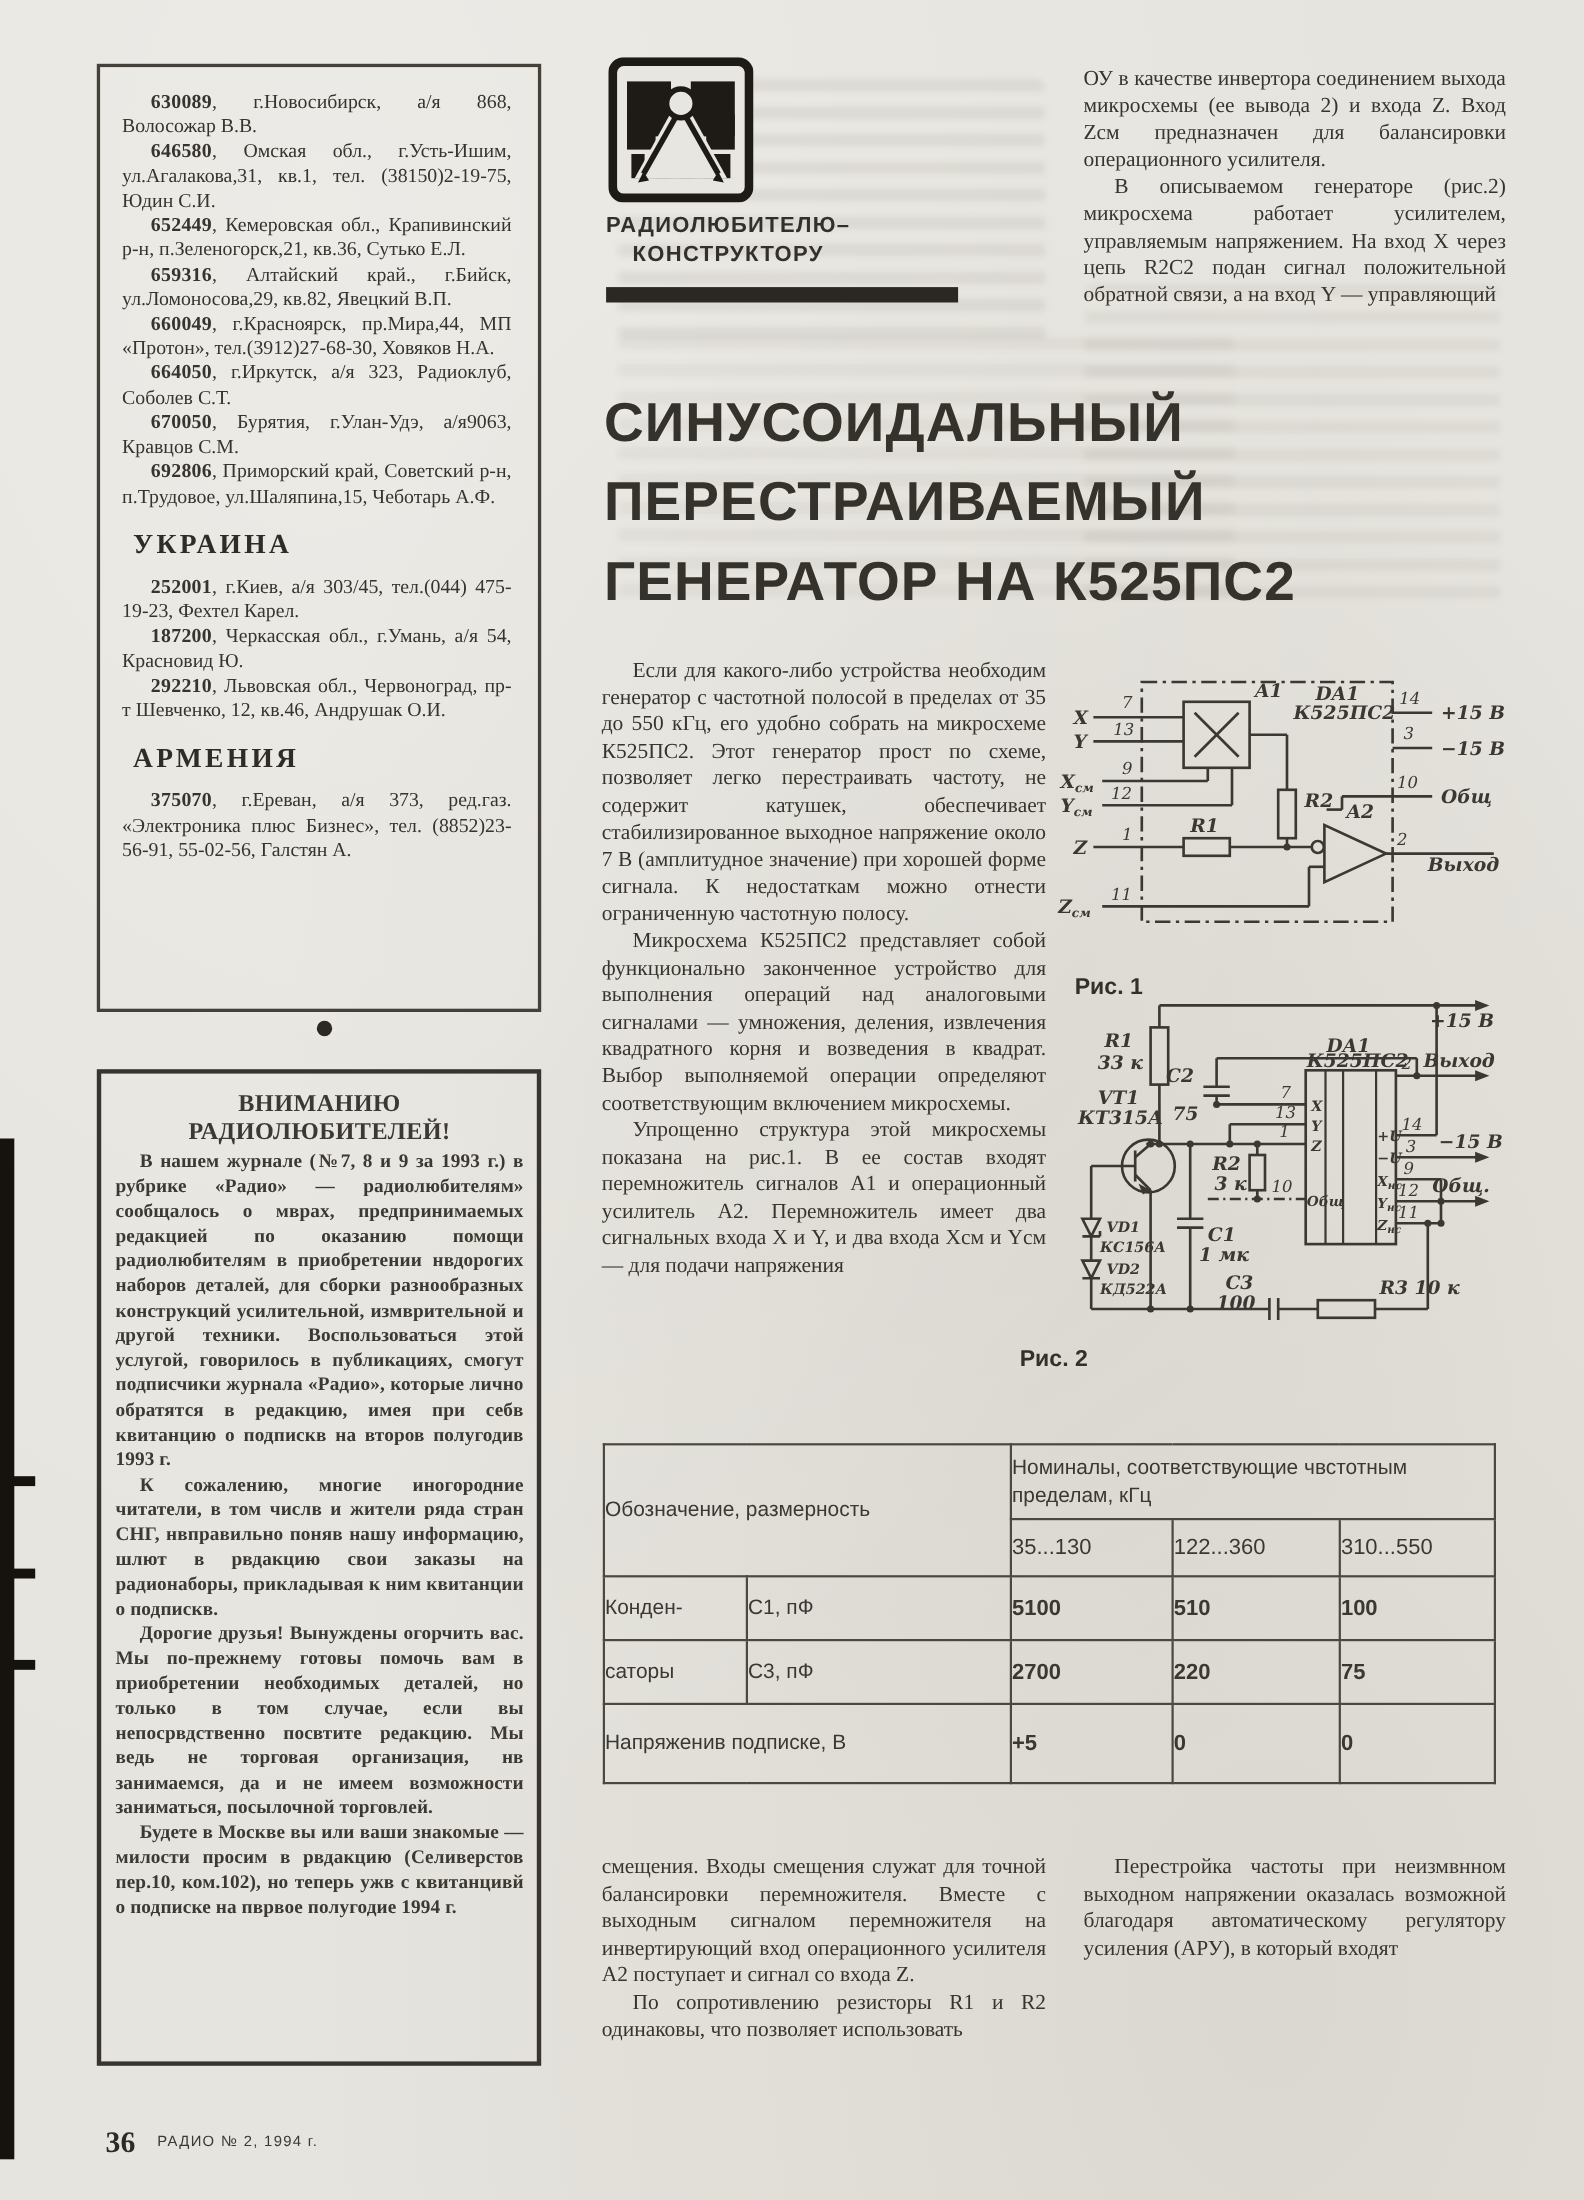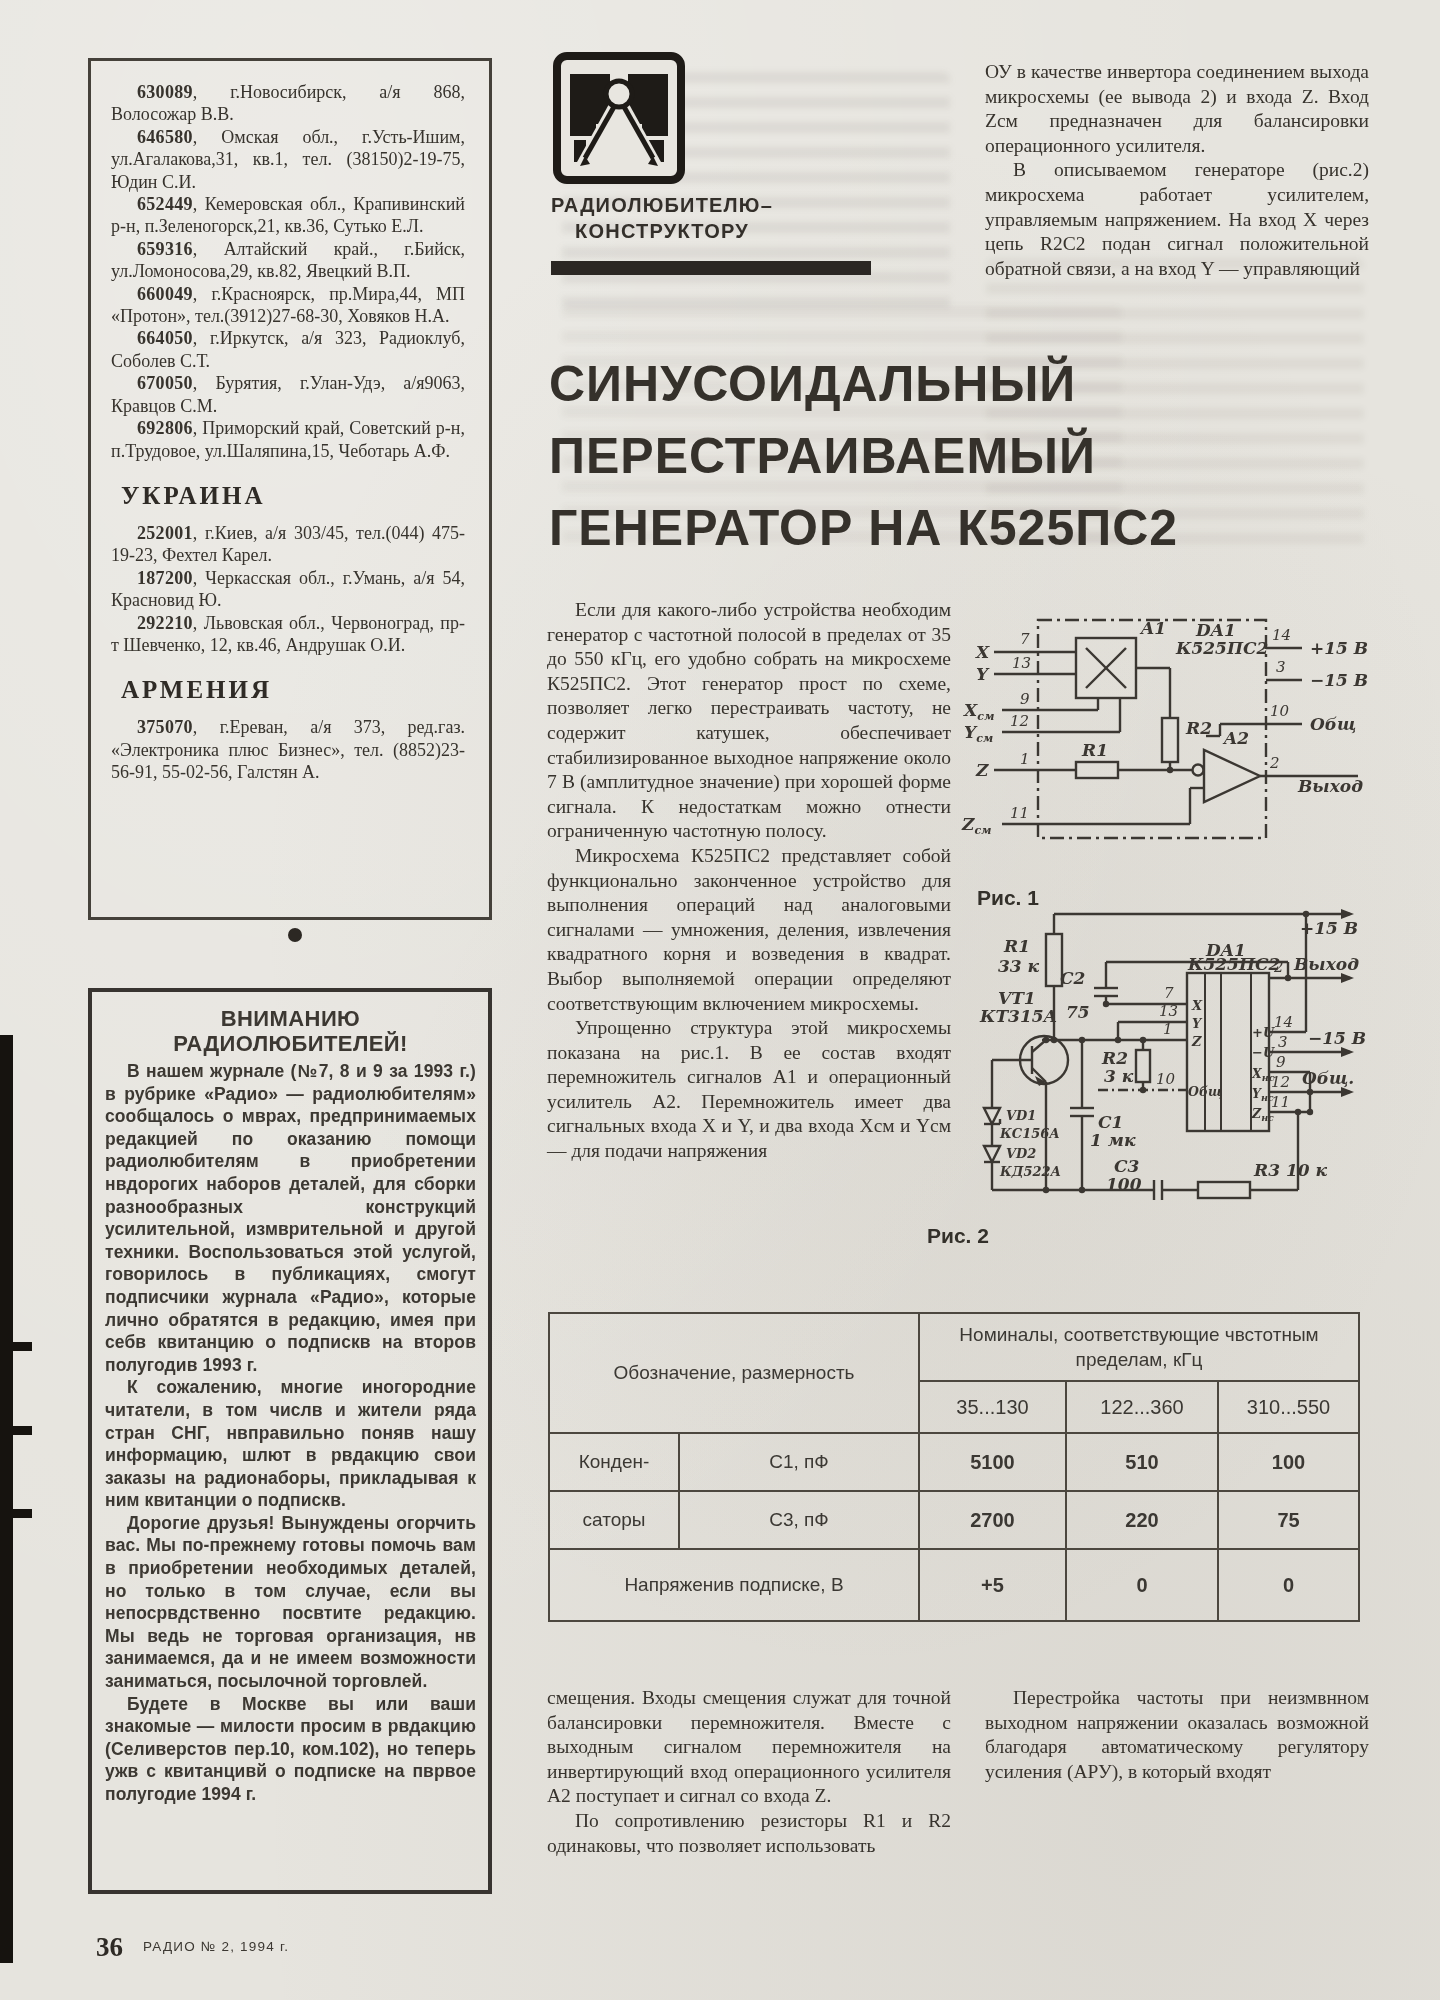--- a/index.html
+++ b/index.html
@@ -18,21 +18,21 @@
 
   
   .address-box{position:absolute;left:88px;top:58px;width:404px;height:862px;border:3px solid #45413a;
     box-sizing:border-box;padding:20px 24px 0 20px;}
   .addr{margin:0;font-size:18px;line-height:22.4px;text-align:justify;text-indent:26px;}
   .addr b{letter-spacing:.3px;}
   .country{margin:20px 0 12px 10px;font-size:25px;letter-spacing:3px;font-weight:bold;color:#2f2b26;}
   .bullet{position:absolute;left:288px;top:928px;width:14px;height:14px;border-radius:50%;background:#2c2823;}
 
   .attention-box{position:absolute;left:88px;top:972px;width:404px;height:906px;border:4px solid #383430;
-    box-sizing:border-box;padding:14px 12px 0 13px;font-family:Liberation Sans, sans-serif;font-weight:bold;color:#3c3832;margin-top:16px;}
+    box-sizing:border-box;padding:14px 12px 0 13px;font-family:Liberation Serif, serif;font-weight:bold;color:#3c3832;}
   .attention-box h2{margin:0 0 4px 0;text-align:center;font-size:22px;line-height:25px;letter-spacing:.4px;}
   .att{margin:0;font-size:17.5px;line-height:22.6px;text-align:justify;text-indent:22px;letter-spacing:.1px;}
 
   .footer{position:absolute;left:96px;top:1932px;}
   .pageno{font:bold 27px "Liberation Serif",serif;color:#2e2a25;}
   .mag{font:13.5px "Liberation Sans",sans-serif;letter-spacing:1.2px;margin-left:16px;vertical-align:5px;color:#3c3832;}
 
   
   .rubric-logo{position:absolute;left:553px;top:52px;width:132px;height:132px;}
   .rubric-caption{position:absolute;left:551px;top:192px;font-family:"Liberation Sans",sans-serif;
@@ -62,21 +62,21 @@
   .arr{fill:#3b3732;stroke:none;}
   .sl{font:italic bold 17px "DejaVu Serif",serif;fill:#3b3732;}
   .sp{font:italic 15px "DejaVu Serif",serif;fill:#3b3732;}
   .ss{font:italic bold 13px "DejaVu Serif",serif;fill:#3b3732;}
   .st{font:italic bold 12.5px "DejaVu Serif",serif;fill:#3b3732;}
   .sub{font-size:11px;}
   .sub2{font-size:9.5px;}
 
   .freq-table{position:absolute;left:548px;top:1312px;border-collapse:collapse;table-layout:fixed;
     font-family:"Liberation Sans",sans-serif;color:#3b3833;}
-  .freq-table td{border:2.5px solid #4c473f;text-align:center;vertical-align:middle;padding:0;}
+  .freq-table td{border:2.5px solid #4c473f;text-align:left;vertical-align:middle;padding:0;}
   .ft-corner{font-size:19px;}
   .ft-group{font-size:19px;line-height:25px;padding:4px 26px;}
   .ft-col{font-size:20px;}
   .ft-val{font-size:20px;font-weight:bold;}
   .ft-g{text-align:left;padding-left:16px;font-size:19px;}
   .ft-n{text-align:left;padding-left:30px;font-size:19px;}
 </style>
 </head>
 <body>
 

